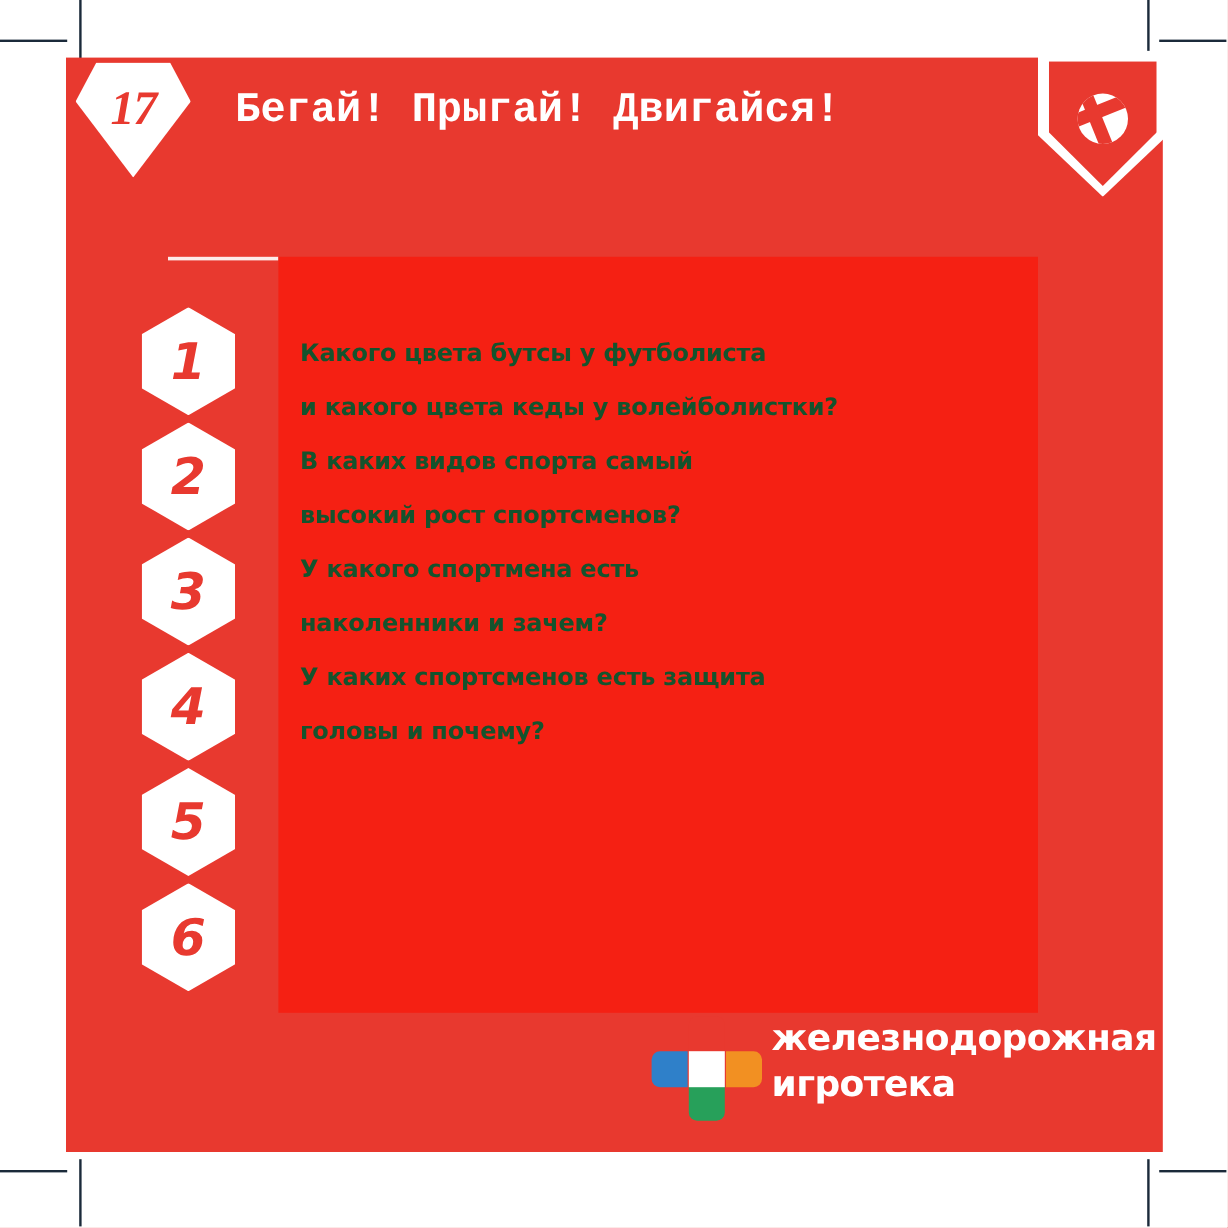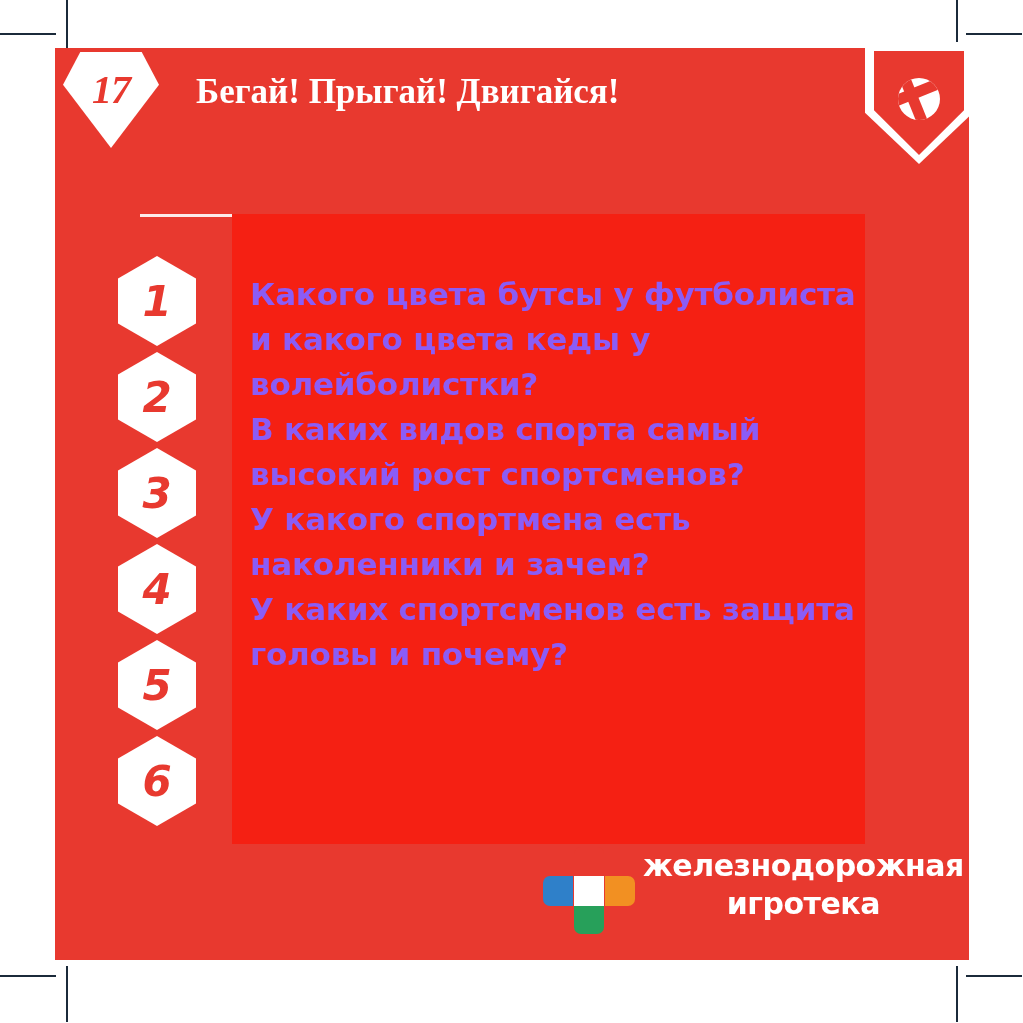--- a/index.html
+++ b/index.html
@@ -66,21 +66,21 @@
     font-family: Liberation Serif, serif;
   }
 
   .title {
     position: absolute;
     left: 196px;
     top: 72px;
     color: #ffffff;
     font-size: 35px;
     font-weight: bold;
-    font-family: Liberation Serif, serif;
+    font-family: Liberation Mono, monospace;
     letter-spacing: 0px;
     white-space: nowrap;
   }
 
   .shield {
     position: absolute;
     right: 50px;
     top: 42px;
     width: 108px;
     height: 122px;
@@ -175,23 +175,23 @@
     font-style: italic;
   }
 
   .qlist {
     position: absolute;
     left: 250px;
     top: 272px;
     width: 690px;
   }
   .qitem {
-    color: #8b5cf6;
+    color: #14532d;
     font-family: "DejaVu Sans", sans-serif;
-    font-size: 31px;
+    font-size: 20px;
     font-weight: bold;
     line-height: 45px;
     white-space: pre-line;
     letter-spacing: -0.2px;
   }
 
   
   .logo {
     position: absolute;
     left: 543px;
@@ -219,21 +219,20 @@
   .logo .ltext {
     position: absolute;
     left: 100px;
     top: 2px;
     color: #ffffff;
     font-family: "DejaVu Sans", sans-serif;
     font-weight: bold;
     font-size: 30px;
     line-height: 38px;
     letter-spacing: -0.5px;
-    text-align: center;
   }
 </style>
 </head>
 <body>
 
 <div class="page">
 
   <div class="crop v" style="left:66px; top:0px;"></div>
   <div class="crop h" style="left:0px; top:33px;"></div>
   <div class="crop v" style="left:956px; top:0px;"></div>

